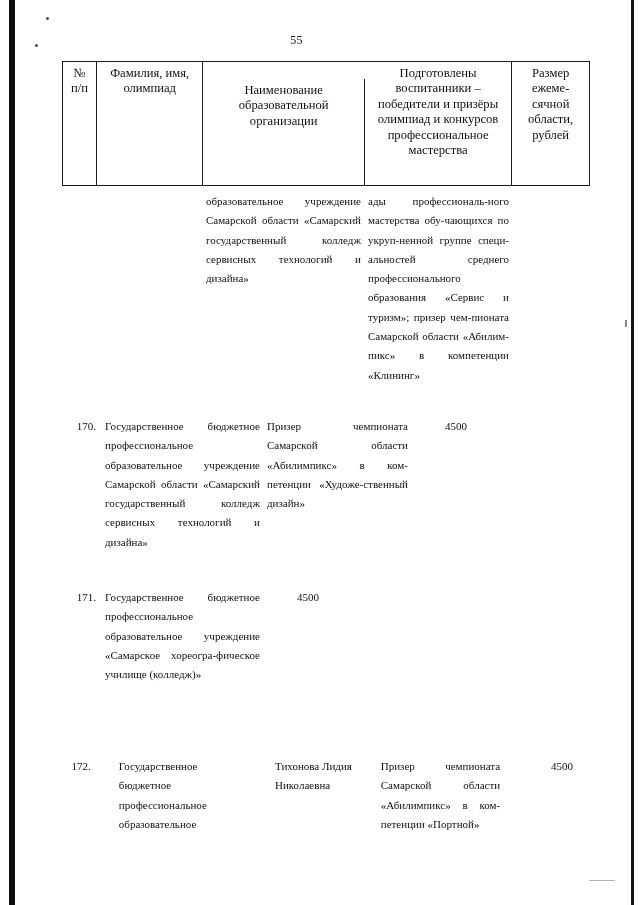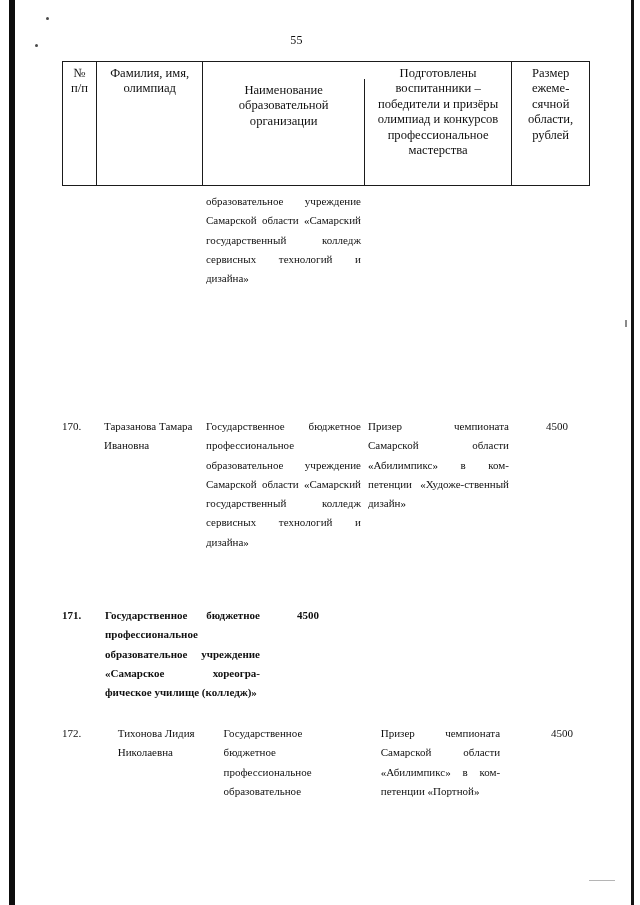--- a/index.html
+++ b/index.html
@@ -93,21 +93,21 @@
     align-items: flex-start;
   }
   .cell {
     box-sizing: border-box;
     font-size: 11px;
     line-height: 19.3px;
   }
   .c-num {
     width: 40px;
     padding-right: 6px;
-    text-align: left;
+    text-align: right;
   }
   .c-name {
     width: 101px;
     padding-left: 2px;
     text-align: left;
   }
   .c-org {
     width: 162px;
     padding-left: 3px;
     padding-right: 4px;
@@ -125,22 +125,22 @@
   }
   .c-amount {
     width: 77px;
     padding-left: 11px;
     text-align: center;
   }
 
   
   .row-continuation { top: 192px; }
   .row-170 { top: 417px; }
-  .row-171 { top: 606px; font-weight: bold; }
-  .row-172 { top: 724px; gap: 19px; }
+  .row-171 { top: 588px; }
+  .row-172 { top: 757px; gap: 19px; }
 </style>
 </head>
 <body>
 
 <div class="scan-edge-left"></div>
 <div class="scan-edge-right"></div>
 <div class="speck speck-a"></div>
 <div class="speck speck-b"></div>
 <div class="speck speck-c"></div>
 <div class="speck speck-d"></div>
@@ -152,36 +152,36 @@
   <div class="th-cell th-col-name">Фамилия, имя, олимпиад</div>
   <div class="th-cell th-col-org">Наименование образовательной организации</div>
   <div class="th-cell th-col-awards">Подготовлены воспитанники – победители и призёры олимпиад и конкурсов профессиональное мастерства</div>
   <div class="th-cell th-col-amount">Размер ежеме-сячной области, рублей</div>
 </div>
 
 <div class="doc-row row-continuation">
   <div class="cell c-num"></div>
   <div class="cell c-name"></div>
   <div class="cell c-org">образовательное учреждение Самарской области «Самарский государственный колледж сервисных технологий и дизайна»</div>
+  <div class="cell c-awards">ады профессиональ-ного мастерства обу-чающихся по укруп-ненной группе специ-альностей среднего профессионального образования «Сервис и туризм»; призер чем-пионата Самарской области «Абилим-пикс» в компетенции «Клининг»</div>
   <div class="cell c-amount"></div>
 </div>
 
 <div class="doc-row row-170">
   <div class="cell c-num">170.</div>
-  <div class="cell c-name">Таразанова Тамара Ивановна</div>
   <div class="cell c-org">Государственное бюджетное профессиональное образовательное учреждение Самарской области «Самарский государственный колледж сервисных технологий и дизайна»</div>
   <div class="cell c-awards">Призер чемпионата Самарской области «Абилимпикс» в ком-петенции «Художе-ственный дизайн»</div>
   <div class="cell c-amount">4500</div>
 </div>
 
 <div class="doc-row row-171">
   <div class="cell c-num">171.</div>
   <div class="cell c-org">Государственное бюджетное профессиональное образовательное учреждение «Самарское хореогра-фическое училище (колледж)»</div>
   <div class="cell c-amount">4500</div>
 </div>
 
 <div class="doc-row row-172">
   <div class="cell c-num">172.</div>
+  <div class="cell c-org">Государственное бюджетное профессиональное образовательное</div>
   <div class="cell c-name">Тихонова Лидия Николаевна</div>
-  <div class="cell c-org">Государственное бюджетное профессиональное образовательное</div>
   <div class="cell c-awards">Призер чемпионата Самарской области «Абилимпикс» в ком-петенции «Портной»</div>
   <div class="cell c-amount">4500</div>
 </div>
 
 </body></html>

